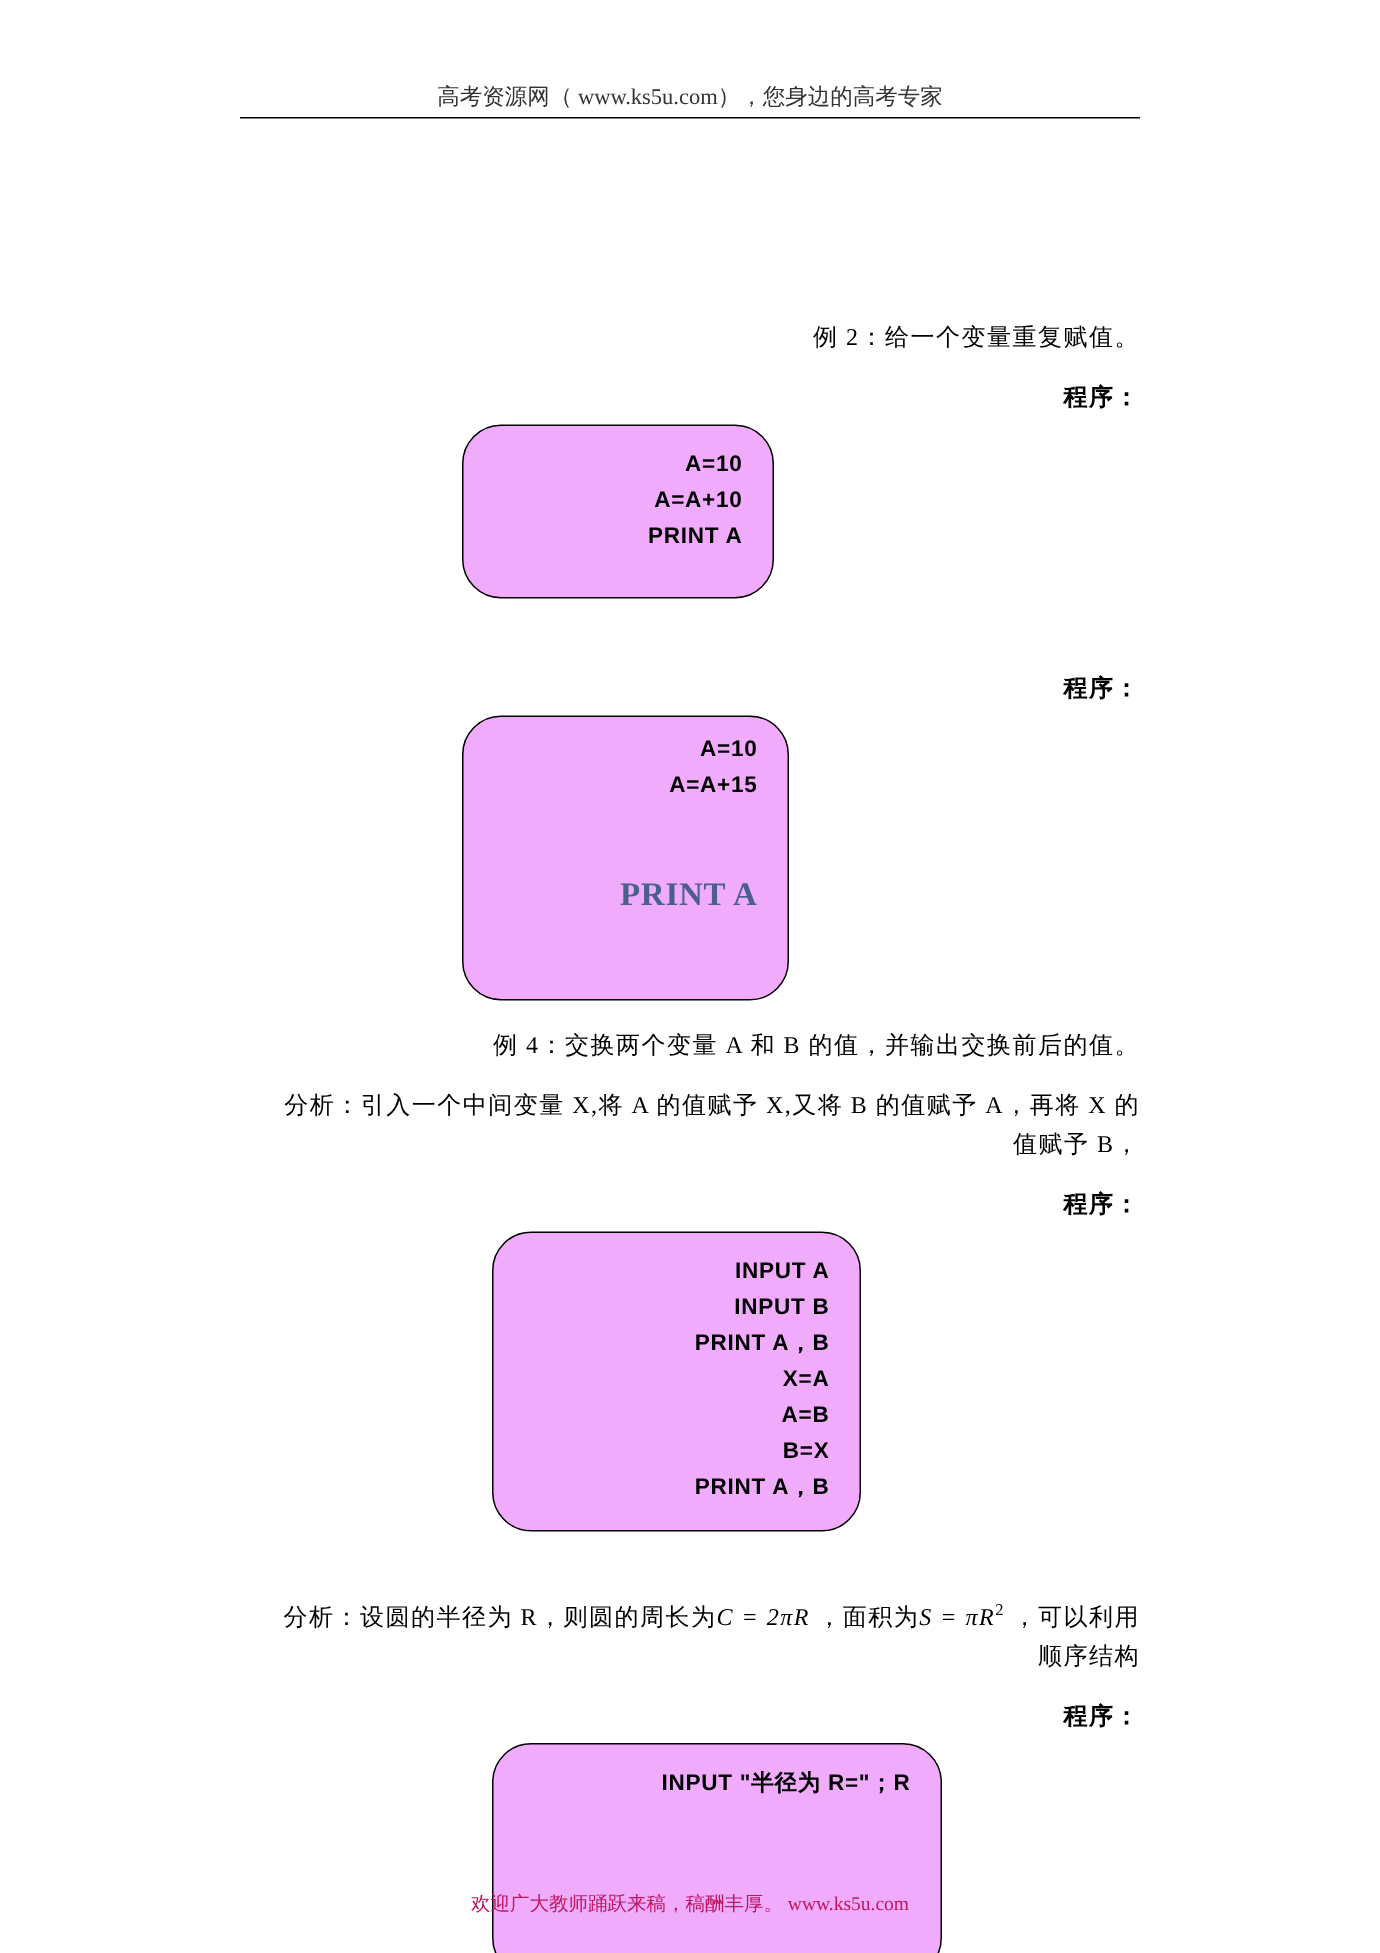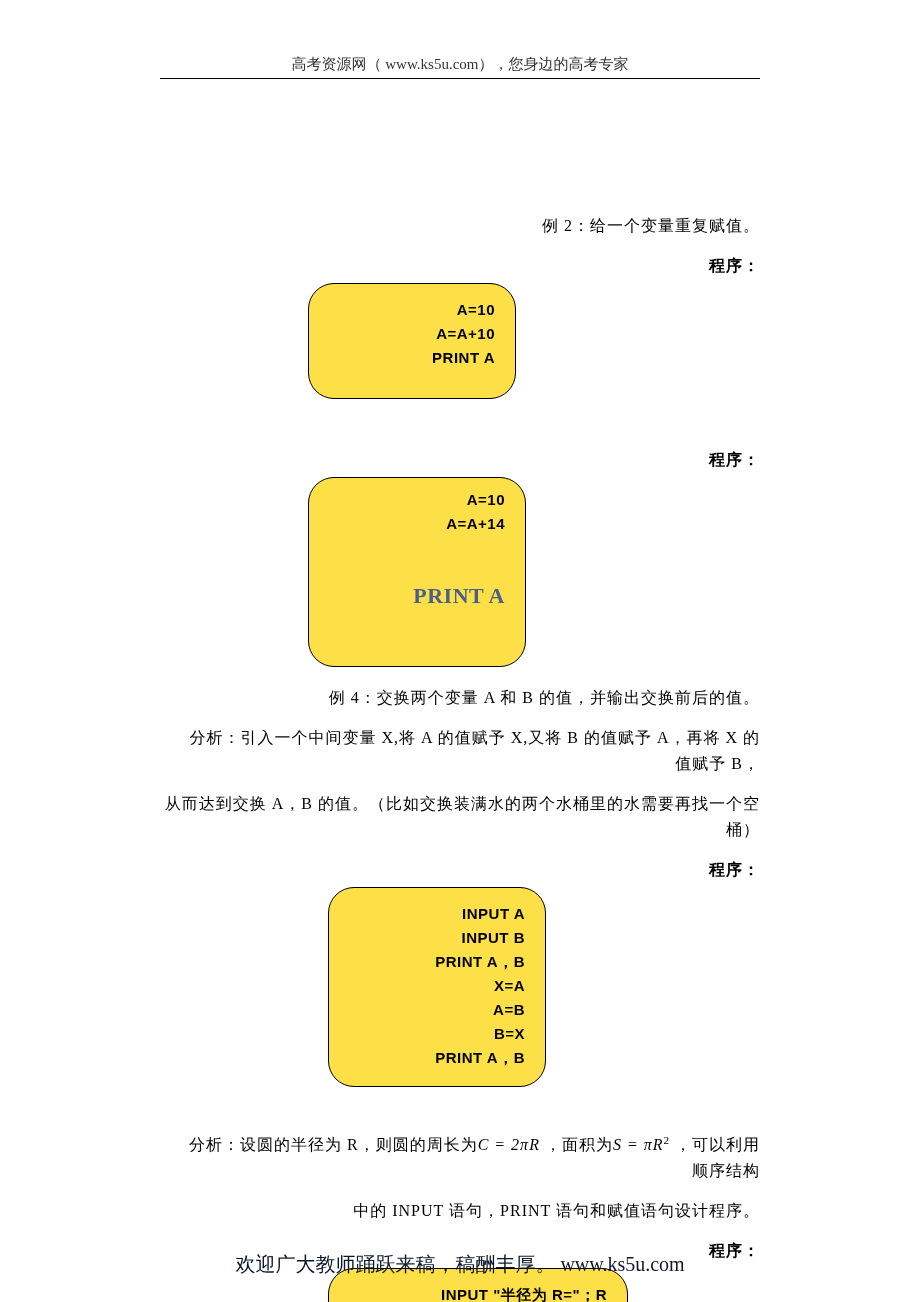--- a/index.html
+++ b/index.html
@@ -22,30 +22,30 @@
     width: 600px;
     border: none;
     border-top: 1px solid #000;
     margin: 4px auto 0;
   }
   .page-footer {
     position: absolute;
     bottom: 24px;
     width: 100%;
     text-align: center;
-    font-size: 20px;
-    color: #0f172a;
+    font-size: 13px;
+    color: #be185d;
   }
   .content {
     padding: 120px 160px 0 178px;
   }
   .para { margin-top: 14px; line-height: 26px; letter-spacing: 1px; }
   .sub { margin-left: 42px; font-weight: bold; }
   .code-box {
-    background: #fde047;
+    background: #f0abfc;
     border: 1.5px solid #000;
     border-radius: 26px;
     padding: 14px 20px;
     font-family: Arial, sans-serif;
     font-weight: bold;
     font-size: 15px;
     line-height: 24px;
     margin-left: 130px;
     margin-top: 4px;
     margin-bottom: 18px;
@@ -89,44 +89,42 @@
   <div class="code-box" style="width:208px;height:116px;">
     <div>A=10</div>
     <div>A=A+10</div>
     <div>PRINT  A</div>
   </div>
 
   <div class="gap-med"></div>
   <div class="para sub">程序：</div>
   <div class="code-box" style="width:218px;height:190px;padding-top:10px;">
     <div>A=10</div>
-    <div>A=A+14</div>
+    <div>A=A+15</div>
     <span class="box-a-like">PRINT A</span>
     <span class="box-a-extra"></span>
   </div>
 
   <div class="para">例 4：交换两个变量 A 和 B 的值，并输出交换前后的值。</div>
   <div class="para" style="text-indent:0;">分析：引入一个中间变量 X,将 A 的值赋予 X,又将 B 的值赋予 A，再将 X 的值赋予 B，</div>
-  <div class="para" style="margin-left:-36px; text-indent:0;">从而达到交换 A，B 的值。（比如交换装满水的两个水桶里的水需要再找一个空桶）</div>
   <div class="para sub">程序：</div>
-  <div class="code-box" style="width:218px;height:200px;margin-left:150px;">
+  <div class="code-box" style="width:246px;height:200px;margin-left:150px;">
     <div>INPUT  A</div>
     <div>INPUT  B</div>
     <div>PRINT  A，B</div>
     <div>X=A</div>
     <div>A=B</div>
     <div>B=X</div>
     <div>PRINT  A，B</div>
   </div>
 
   <div class="gap-small"></div>
   <div class="para">
     <span>分析：设圆的半径为 R，则圆的周长为</span><span class="math">C = 2πR</span><span> ，面积为</span><span class="math"><span>S = πR</span><span class="sup">2</span></span><span> ，可以利用顺序结构</span>
   </div>
-  <div class="para" style="margin-left:-36px;">中的 INPUT 语句，PRINT 语句和赋值语句设计程序。</div>
   <div class="para sub">程序：</div>
   <div class="code-box" style="width:300px;height:156px;margin-left:150px;margin-bottom:4px;">
     <div>INPUT  "半径为 R="；R</div>
 
   </div>
 
 </div>
 
 <div class="page-footer">
   <span>欢迎广大教师踊跃来稿，稿酬丰厚。 www.ks5u.com</span>

